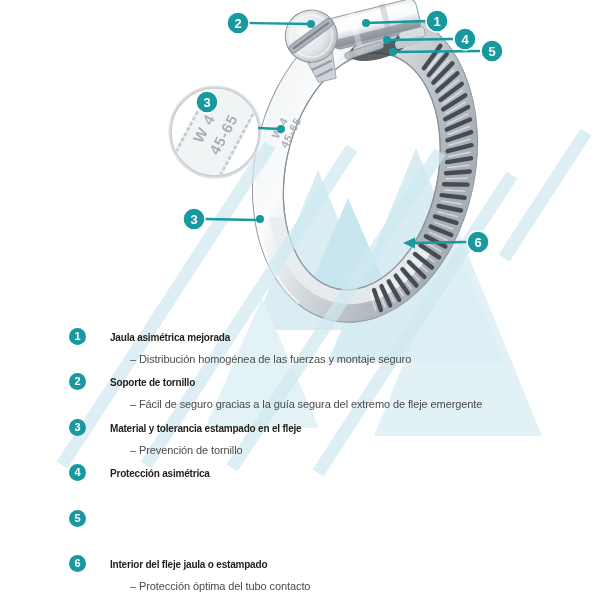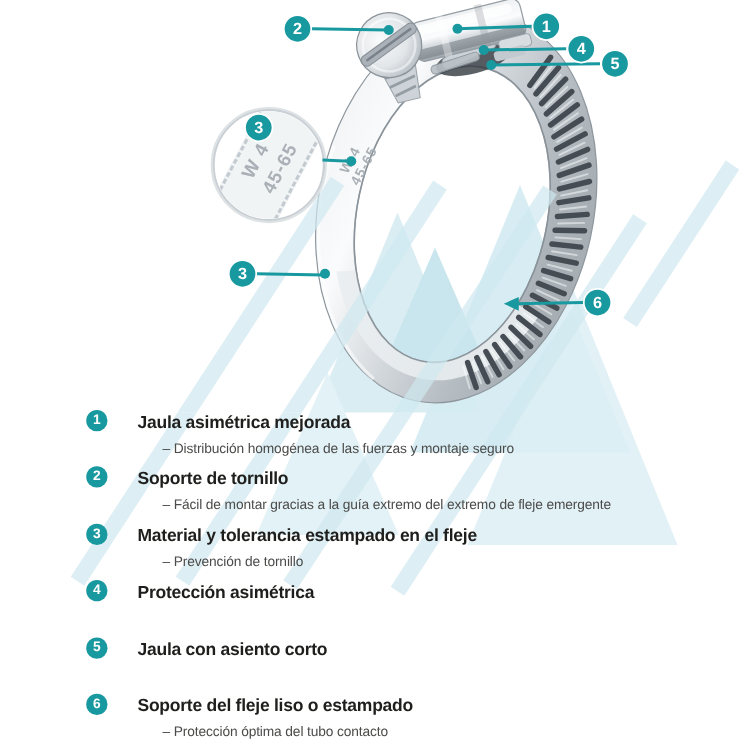--- a/index.html
+++ b/index.html
@@ -17,21 +17,21 @@
   #wm-svg{z-index:0;}
   #stripes-low{z-index:1;top:330px;}
   #features{z-index:2;position:absolute;left:0;top:327px;width:600px;}
   #figure-svg{z-index:3;}
   .feature{position:relative;padding-left:110px;height:45.4px;}
   .badge{
     position:absolute;left:69px;top:1px;width:17px;height:17px;border-radius:50%;
     background:var(--teal);color:#ffffff;font-size:11px;font-weight:bold;
     line-height:17px;text-align:center;
   }
-  .f-title{font-size:14px;font-weight:bold;color:var(--title);line-height:21px;letter-spacing:-0.2px;}
+  .f-title{font-size:10px;font-weight:bold;color:var(--title);line-height:21px;letter-spacing:-0.2px;}
   .f-desc{font-size:11px;color:var(--desc);line-height:23px;letter-spacing:-0.1px;margin-left:20px;}
   .stripe{stroke:var(--wm);stroke-width:13;opacity:0.7;fill:none;}
   .tri{stroke:none;}
   .callout-line{stroke:var(--teal);stroke-width:2.4;}
   .callout-dot{fill:var(--teal);}
   .badge-circle{fill:var(--teal);stroke:#ffffff;stroke-width:1.4;}
   .badge-num{fill:#ffffff;font-size:13px;font-weight:bold;text-anchor:middle;font-family:"Liberation Sans",sans-serif;}
   .stamp-text{fill:#a9b0b6;font-weight:bold;text-anchor:middle;font-family:"Liberation Sans",sans-serif;letter-spacing:1px;}
 </style>
 </head>
@@ -56,38 +56,37 @@
 
   <div id="features">
     <div class="feature">
       <span class="badge">1</span>
       <div class="f-title">Jaula asimétrica mejorada</div>
       <div class="f-desc">– Distribución homogénea de las fuerzas y montaje seguro</div>
     </div>
     <div class="feature">
       <span class="badge">2</span>
       <div class="f-title">Soporte de tornillo</div>
-      <div class="f-desc">– Fácil de montar gracias a la guía extremo del extremo de fleje emergente</div>
+      <div class="f-desc">– Fácil de seguro gracias a la guía segura del extremo de fleje emergente</div>
     </div>
     <div class="feature">
       <span class="badge">3</span>
       <div class="f-title">Material y tolerancia estampado en el fleje</div>
       <div class="f-desc">– Prevención de tornillo</div>
     </div>
     <div class="feature">
       <span class="badge">4</span>
       <div class="f-title">Protección asimétrica</div>
     </div>
     <div class="feature">
       <span class="badge">5</span>
-      <div class="f-title">Jaula con asiento corto</div>
     </div>
     <div class="feature">
       <span class="badge">6</span>
-      <div class="f-title">Soporte del fleje liso o estampado</div>
+      <div class="f-title">Interior del fleje jaula o estampado</div>
       <div class="f-desc">– Protección óptima del tubo contacto</div>
     </div>
   </div>
 
   <svg id="figure-svg" class="layer" width="600" height="330" viewBox="0 0 600 330">
     <defs>
       <linearGradient id="gMetal" x1="0" y1="0" x2="1" y2="0.25">
         <stop offset="0" stop-color="#eff2f4"></stop>
         <stop offset="0.28" stop-color="#fafbfc"></stop>
         <stop offset="0.55" stop-color="#d3d8dc"></stop>

